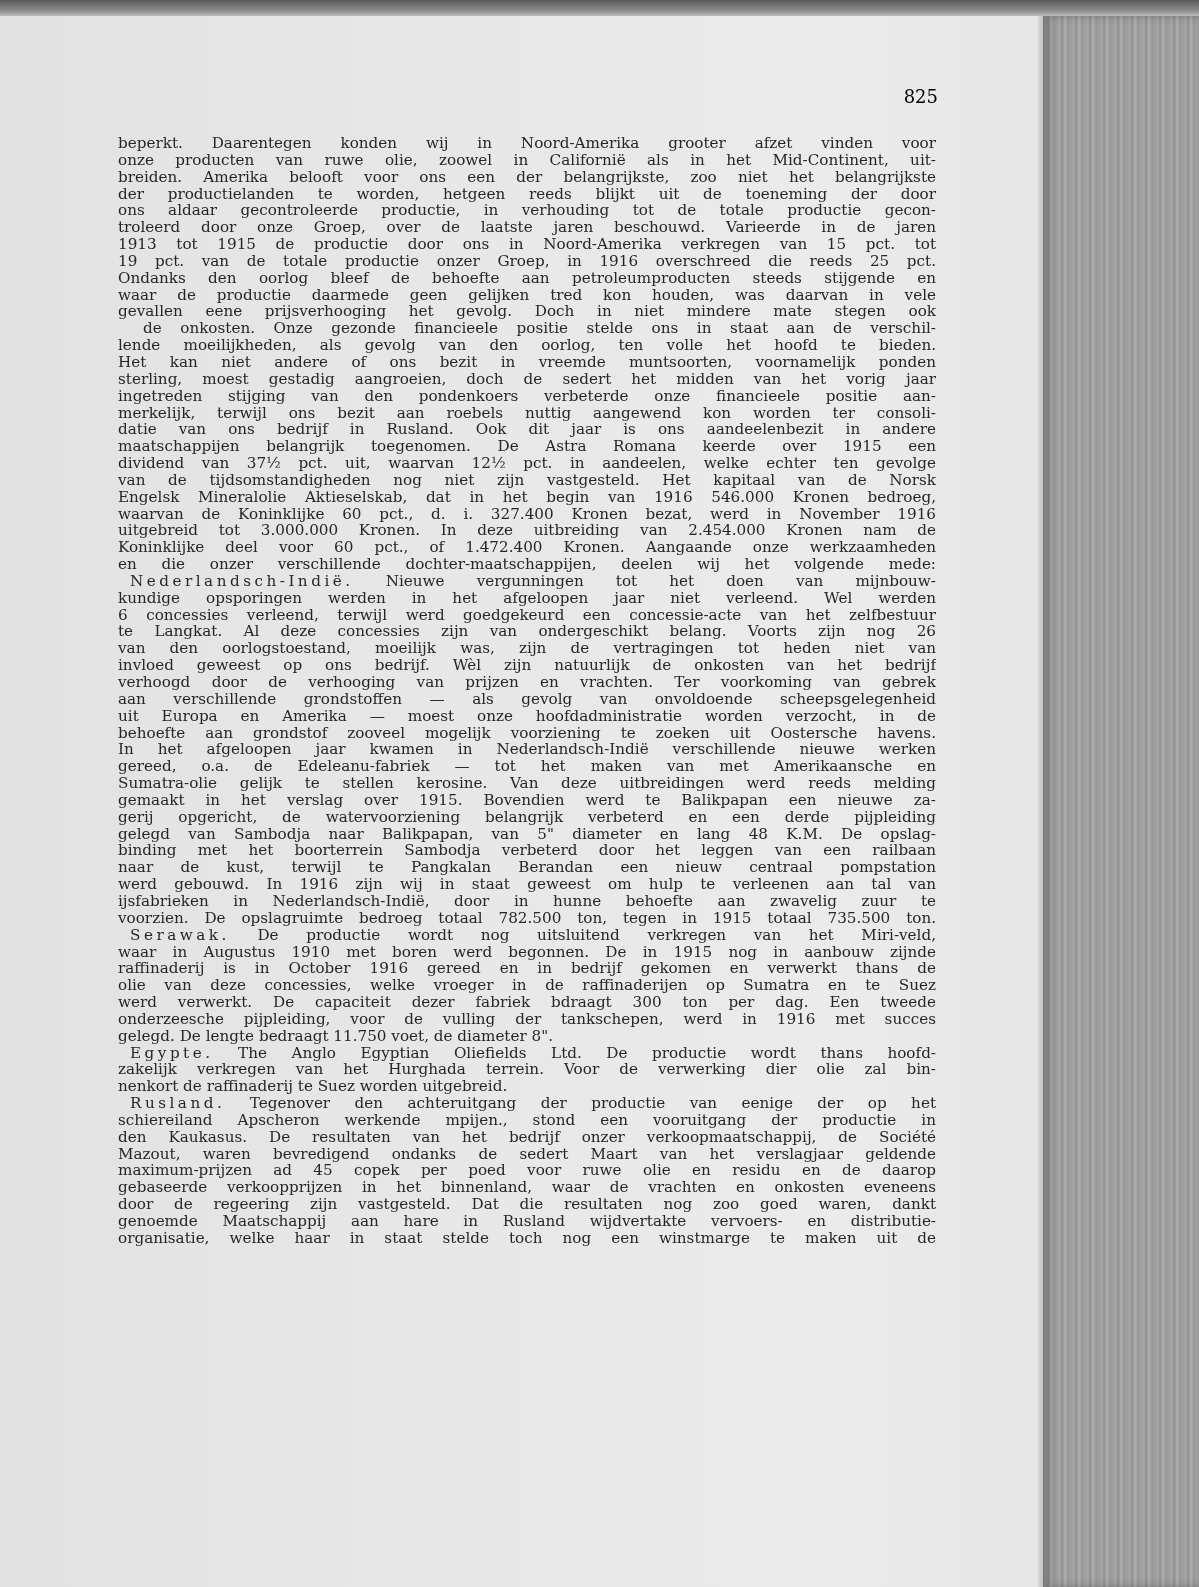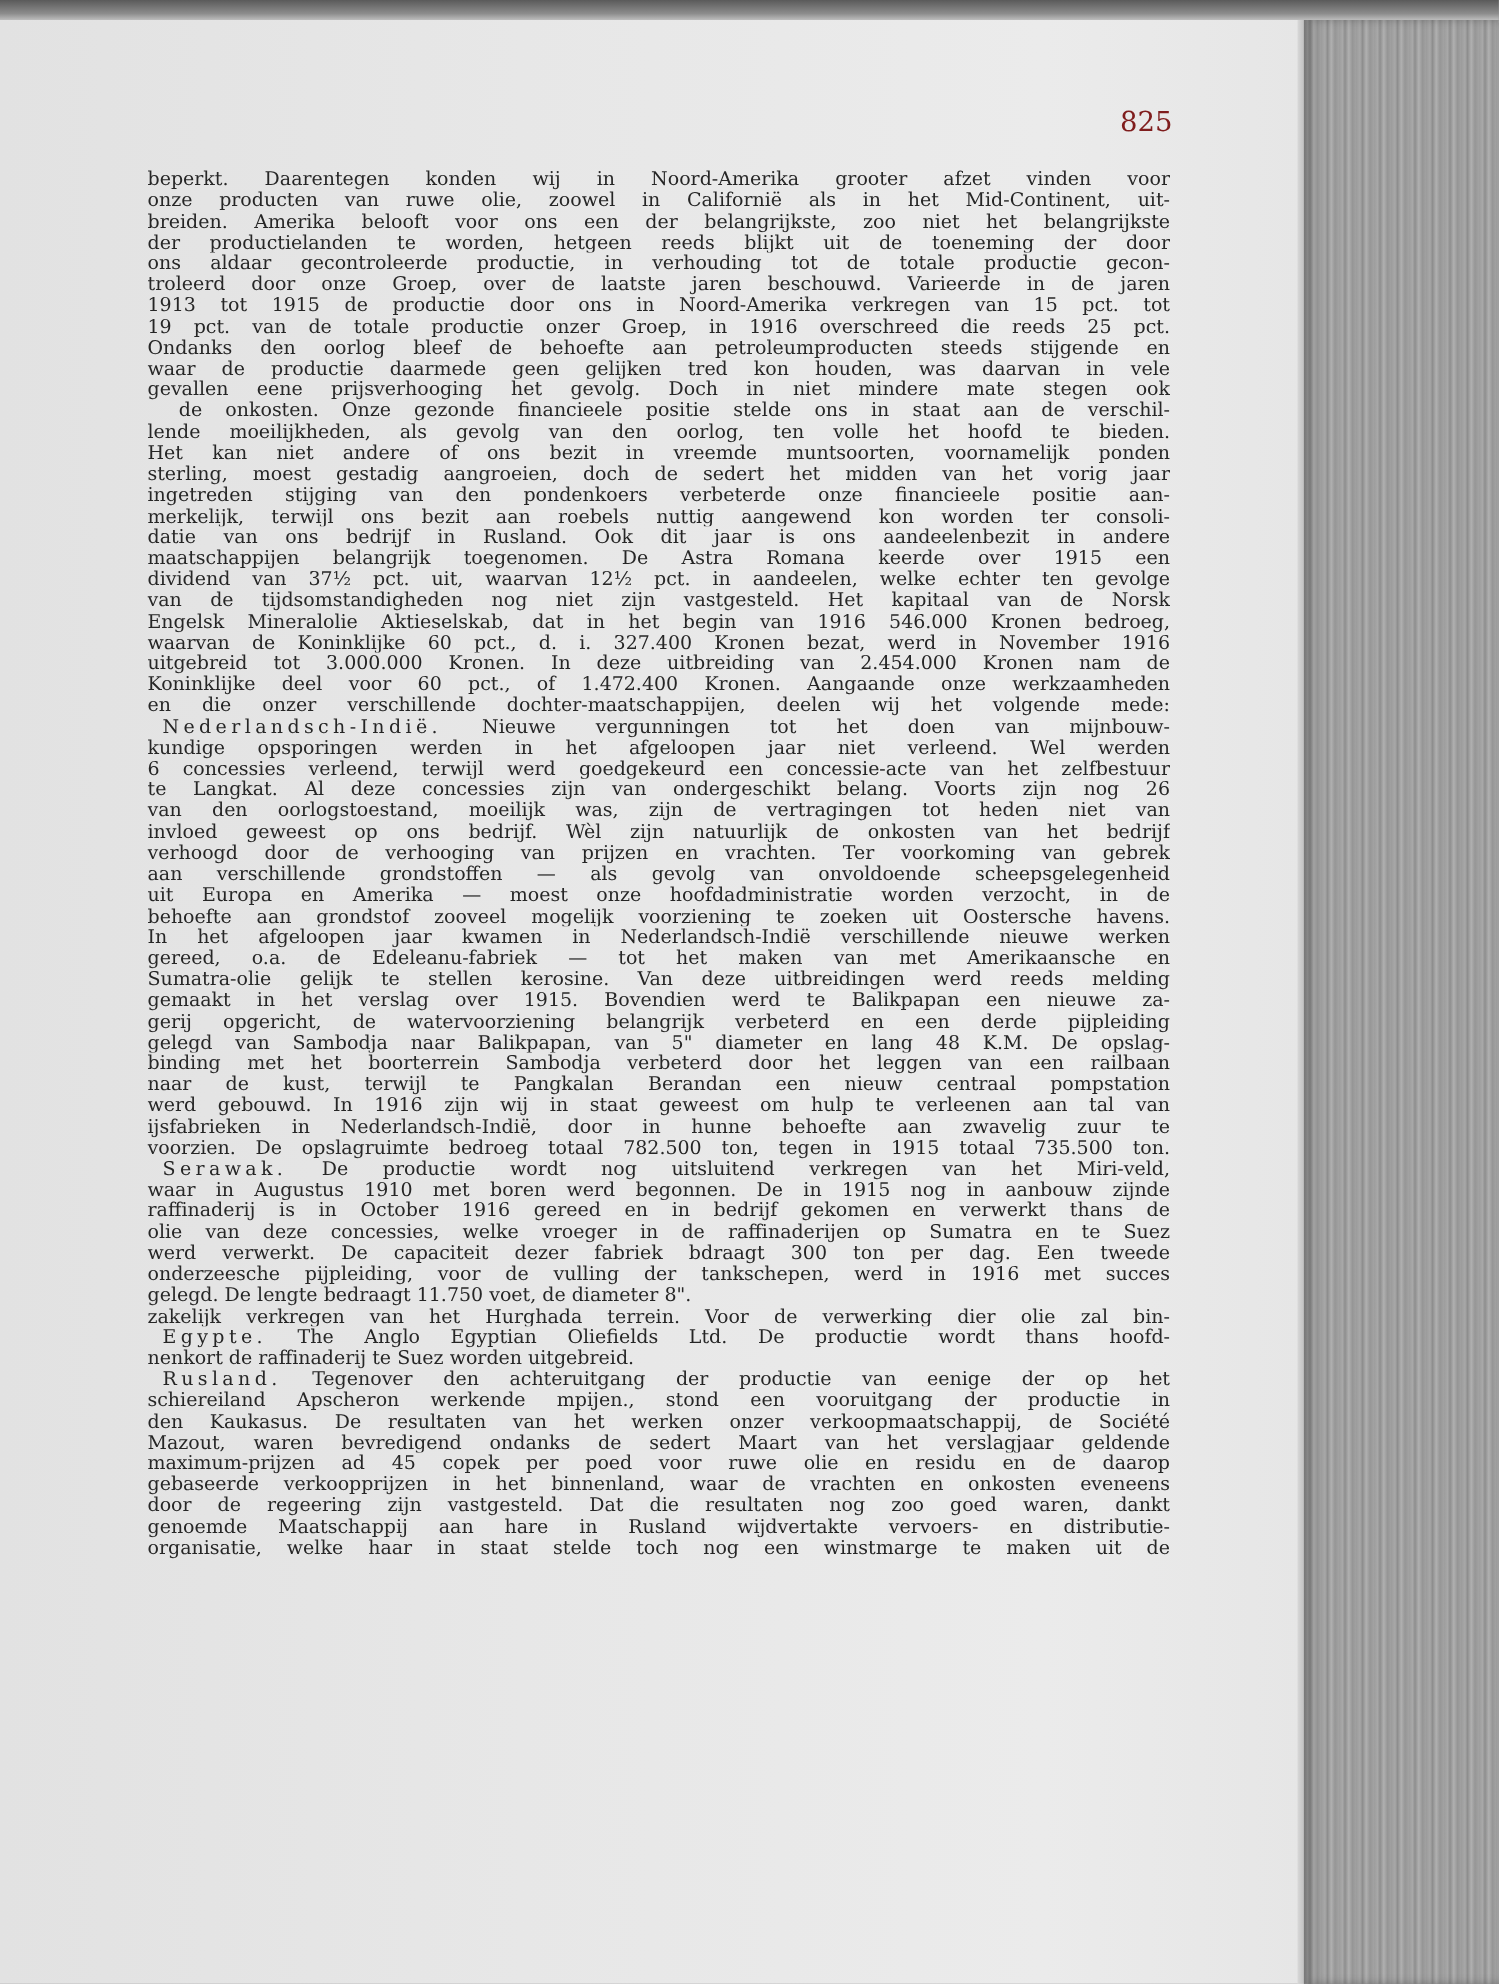--- a/index.html
+++ b/index.html
@@ -29,21 +29,21 @@
   }
   .running-head {
     position: absolute; top: 86px; left: 118px; width: 820px; height: 28px;
   }
   .running-title {
     position: absolute; left: 200px; top: 0; width: 420px; text-align: center;
     font-style: italic; font-size: 19px; letter-spacing: 1px; color: #2a2a2a;
   }
   .page-number {
     position: absolute; right: 0; top: 0;
-    font-size: 22px; color: #7f1d1d;
+    font-size: 18px; color: #000000;
   }
   .text-block {
     position: absolute; left: 118px; top: 135px; width: 818px;
     font-size: 15.2px; line-height: 16.85px; color: #262626;
   }
   .line {
     display: block; text-align: justify; text-align-last: justify;
     white-space: nowrap; height: 16.85px;
   }
   .line.last { text-align-last: left; }
@@ -110,25 +110,25 @@
     <span class="line" style="white-space: normal; overflow: hidden;"><span>werd gebouwd. In 1916 zijn wij in staat geweest om hulp te verleenen aan tal van</span></span>
     <span class="line" style="white-space: normal; overflow: hidden;"><span>ijsfabrieken in Nederlandsch-Indië, door in hunne behoefte aan zwavelig zuur te</span></span>
     <span class="line" style="white-space: normal; overflow: hidden;"><span>voorzien. De opslagruimte bedroeg totaal 782.500 ton, tegen in 1915 totaal 735.500 ton.</span></span>
     <span class="line indent" style="white-space: normal; overflow: hidden;"><span class="spaced">Serawak.</span><span> De productie wordt nog uitsluitend verkregen van het Miri-veld,</span></span>
     <span class="line" style="white-space: normal; overflow: hidden;"><span>waar in Augustus 1910 met boren werd begonnen. De in 1915 nog in aanbouw zijnde</span></span>
     <span class="line" style="white-space: normal; overflow: hidden;"><span>raffinaderij is in October 1916 gereed en in bedrijf gekomen en verwerkt thans de</span></span>
     <span class="line" style="white-space: normal; overflow: hidden;"><span>olie van deze concessies, welke vroeger in de raffinaderijen op Sumatra en te Suez</span></span>
     <span class="line" style="white-space: normal; overflow: hidden;"><span>werd verwerkt. De capaciteit dezer fabriek bdraagt 300 ton per dag. Een tweede</span></span>
     <span class="line" style="white-space: normal; overflow: hidden;"><span>onderzeesche pijpleiding, voor de vulling der tankschepen, werd in 1916 met succes</span></span>
     <span class="line last" style="white-space: normal; overflow: hidden;"><span>gelegd. De lengte bedraagt 11.750 voet, de diameter 8".</span></span>
+    <span class="line indent" style="white-space: normal; overflow: hidden;"><span class="spaced">Egypte.</span><span> The Anglo Egyptian Oliefields Ltd. De productie wordt thans hoofd-</span></span>
     <span class="line" style="white-space: normal; overflow: hidden;"><span>zakelijk verkregen van het Hurghada terrein. Voor de verwerking dier olie zal bin-</span></span>
-    <span class="line indent" style="white-space: normal; overflow: hidden;"><span class="spaced">Egypte.</span><span> The Anglo Egyptian Oliefields Ltd. De productie wordt thans hoofd-</span></span>
     <span class="line last" style="white-space: normal; overflow: hidden;"><span>nenkort de raffinaderij te Suez worden uitgebreid.</span></span>
     <span class="line indent" style="white-space: normal; overflow: hidden;"><span class="spaced">Rusland.</span><span> Tegenover den achteruitgang der productie van eenige der op het</span></span>
     <span class="line" style="white-space: normal; overflow: hidden;"><span>schiereiland Apscheron werkende mpijen., stond een vooruitgang der productie in</span></span>
-    <span class="line" style="white-space: normal; overflow: hidden;"><span>den Kaukasus. De resultaten van het werken onzer verkoopmaatschappij, de Société</span></span>
+    <span class="line" style="white-space: normal; overflow: hidden;"><span>den Kaukasus. De resultaten van het bedrijf onzer verkoopmaatschappij, de Société</span></span>
     <span class="line" style="white-space: normal; overflow: hidden;"><span>Mazout, waren bevredigend ondanks de sedert Maart van het verslagjaar geldende</span></span>
     <span class="line" style="white-space: normal; overflow: hidden;"><span>maximum-prijzen ad 45 copek per poed voor ruwe olie en residu en de daarop</span></span>
     <span class="line" style="white-space: normal; overflow: hidden;"><span>gebaseerde verkoopprijzen in het binnenland, waar de vrachten en onkosten eveneens</span></span>
     <span class="line" style="white-space: normal; overflow: hidden;"><span>door de regeering zijn vastgesteld. Dat die resultaten nog zoo goed waren, dankt</span></span>
     <span class="line" style="white-space: normal; overflow: hidden;"><span>genoemde Maatschappij aan hare in Rusland wijdvertakte vervoers- en distributie-</span></span>
     <span class="line" style="white-space: normal; overflow: hidden;"><span>organisatie, welke haar in staat stelde toch nog een winstmarge te maken uit de</span></span>
   </div>
 
 </body></html>

